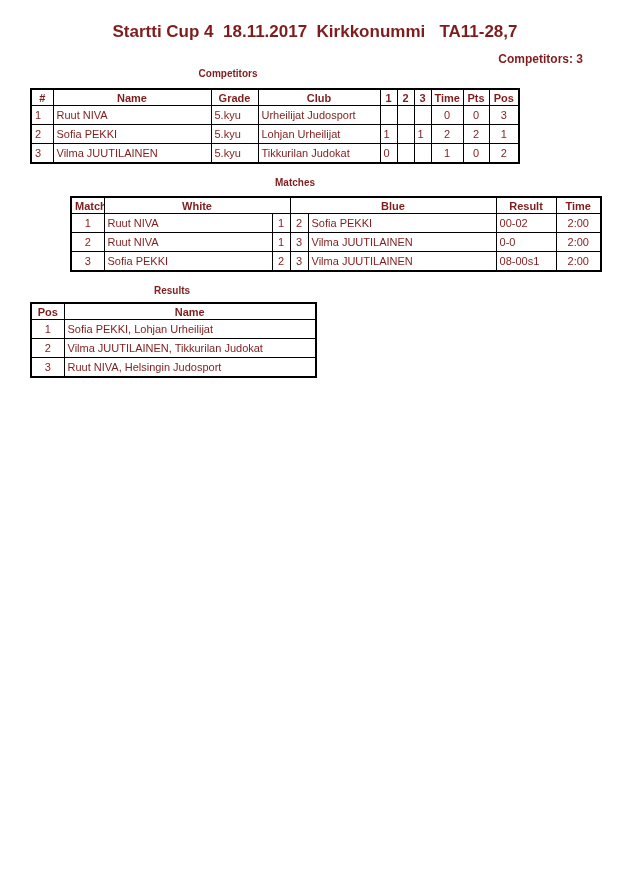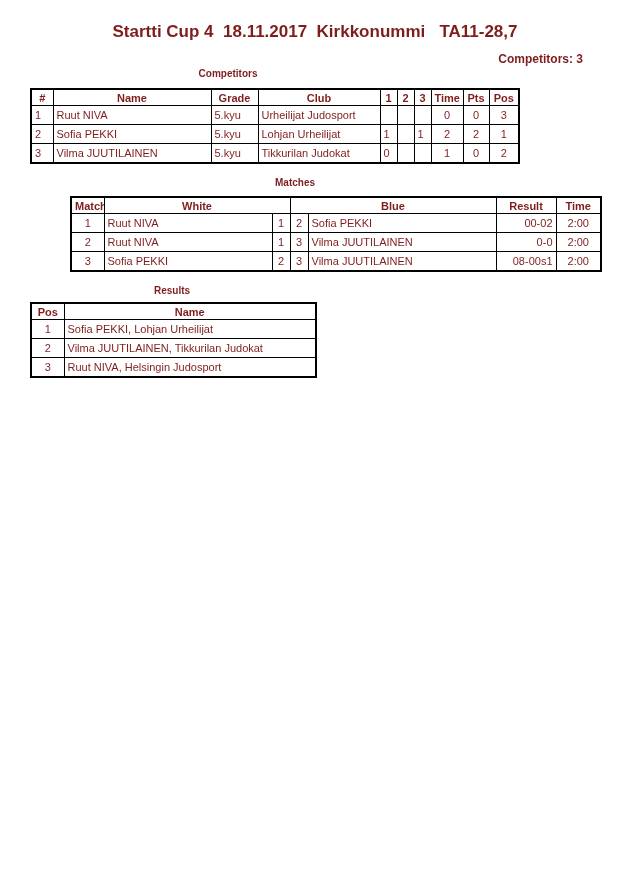--- a/index.html
+++ b/index.html
@@ -55,21 +55,21 @@
     border: 1px solid #000;
     padding: 0 3px;
     overflow: hidden;
     white-space: nowrap;
     vertical-align: middle;
   }
   th { font-weight: bold; text-align: center; height: 15px; }
   td { height: 18px; }
   .al { text-align: left; }
   .ac { text-align: center; }
-  .ar { text-align: right; }
+  .ar { text-align: left; }
 </style>
 </head>
 <body>
 
 <div class="page">
 
   <div class="doc-title">Startti Cup 4  18.11.2017  Kirkkonummi   TA11-28,7</div>
   <div class="comp-count">Competitors: 3</div>
 
   <div class="section-title" id="competitors-title">Competitors</div>

